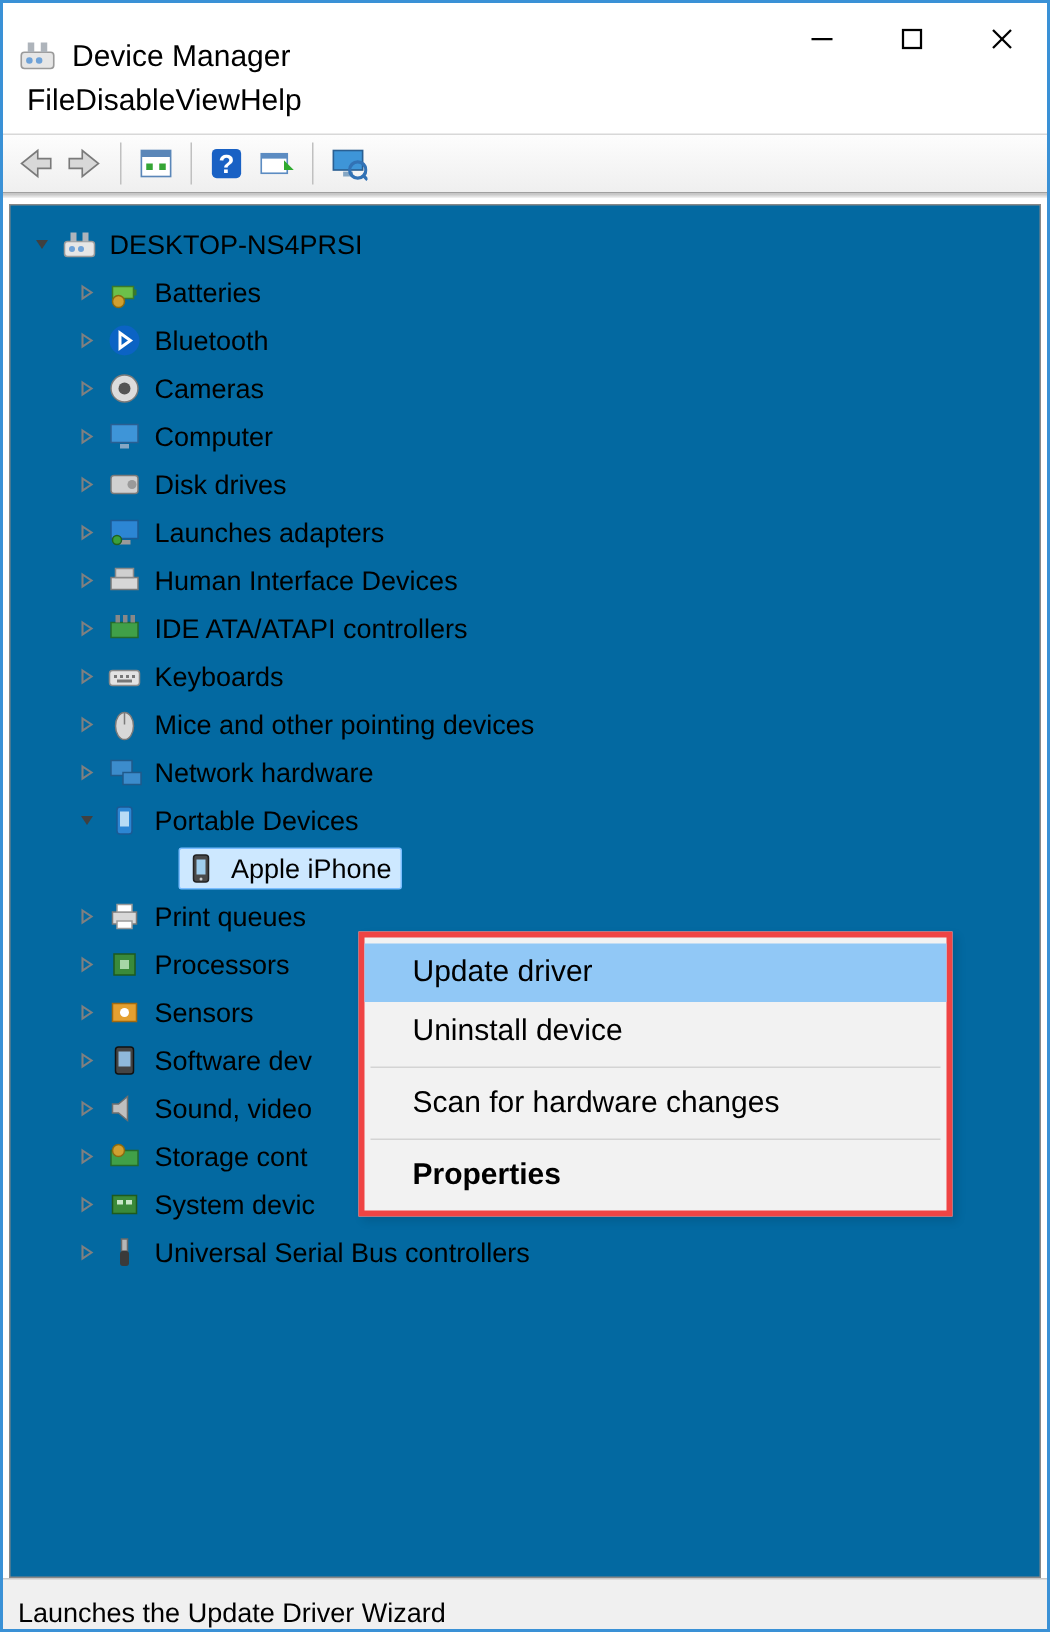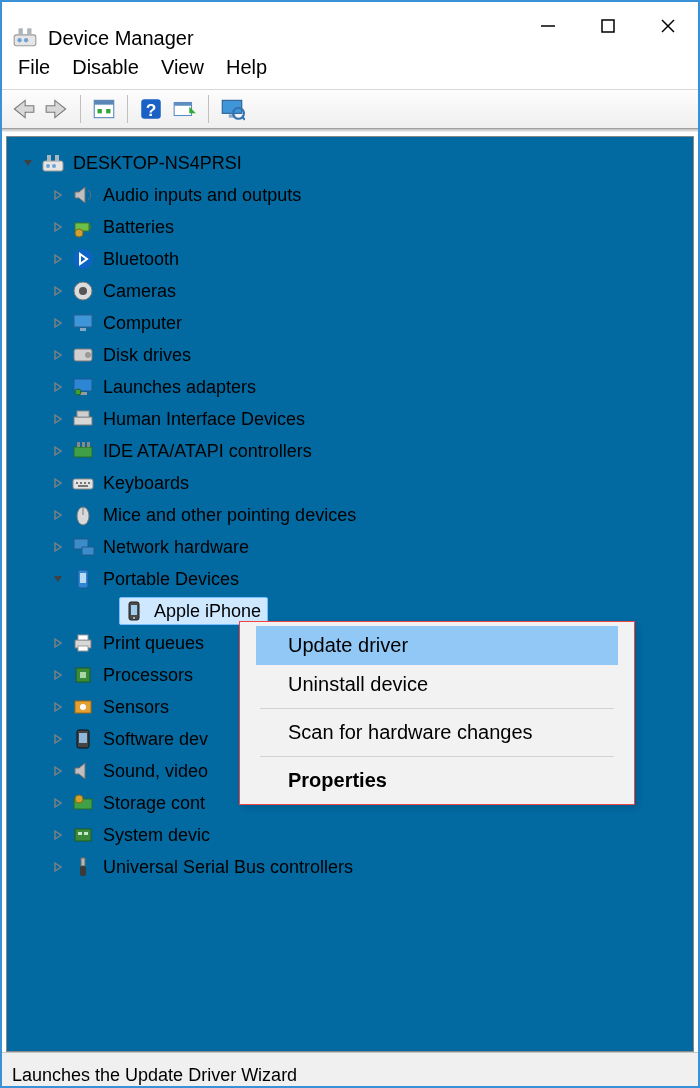--- a/index.html
+++ b/index.html
@@ -35,21 +35,20 @@
     width: 60px;
     display:flex;
     align-items:center;
     justify-content:center;
   }
   .winbtn svg { width:18px; height:18px; }
 
   
   .menubar {
     display:flex;
-    gap: 22px;
     padding: 6px 16px 10px 16px;
     font-size: 20px;
   }
   .menubar span { cursor: default; }
 
   
   .toolbar {
     height: 40px;
     border-top: 1px solid #d8d8d8;
     border-bottom: 1px solid #a0a0a0;
@@ -105,23 +104,23 @@
     border-radius:2px;
   }
 
   
   .context-menu {
     position:absolute;
     left: 232px;
     top: 484px;
     width: 396px;
     background: #f2f2f2;
-    border: 1px solid #ef4444;
+    border: 4px solid #ef4444;
     box-shadow: 3px 3px 6px rgba(0,0,0,0.12);
-    padding: 4px 16px;
+    padding: 4px 0;
     font-size: 20px;
   }
   .cm-item {
     padding: 8px 32px;
   }
   .cm-item.highlight {
     background: #91c8f6;
   }
   .cm-sep {
     height:1px;
@@ -252,34 +251,20 @@
 
     <div id="tree-items">
         <div class="tree-row ind-1">
           <span class="expander">
             <svg viewBox="0 0 12 12">
               <path d="M3 2 L9 6 L3 10 Z" fill="none" stroke="#808080" stroke-width="1.4"></path>
             </svg>
           </span>
           <span class="dev-icon">
             <svg viewBox="0 0 24 24">
-              <path d="M4 9h4l6-5v16l-6-5H4z" fill="#bfbfbf" stroke="#6f6f6f"></path>
-              <path d="M17 7a6 6 0 010 10" fill="none" stroke="#6f6f6f"></path>
-            </svg>
-          </span>
-          <span>Audio inputs and outputs</span>
-        </div>
-        <div class="tree-row ind-1">
-          <span class="expander">
-            <svg viewBox="0 0 12 12">
-              <path d="M3 2 L9 6 L3 10 Z" fill="none" stroke="#808080" stroke-width="1.4"></path>
-            </svg>
-          </span>
-          <span class="dev-icon">
-            <svg viewBox="0 0 24 24">
               <rect x="4" y="8" width="14" height="8" fill="#6cc04a" stroke="#3a7a2a"></rect>
               <rect x="18" y="10" width="2" height="4" fill="#3a7a2a"></rect>
               <circle cx="8" cy="18" r="4" fill="#d0a030" stroke="#8a6a10"></circle>
             </svg>
           </span>
           <span>Batteries</span>
         </div>
         <div class="tree-row ind-1">
           <span class="expander">
             <svg viewBox="0 0 12 12">

